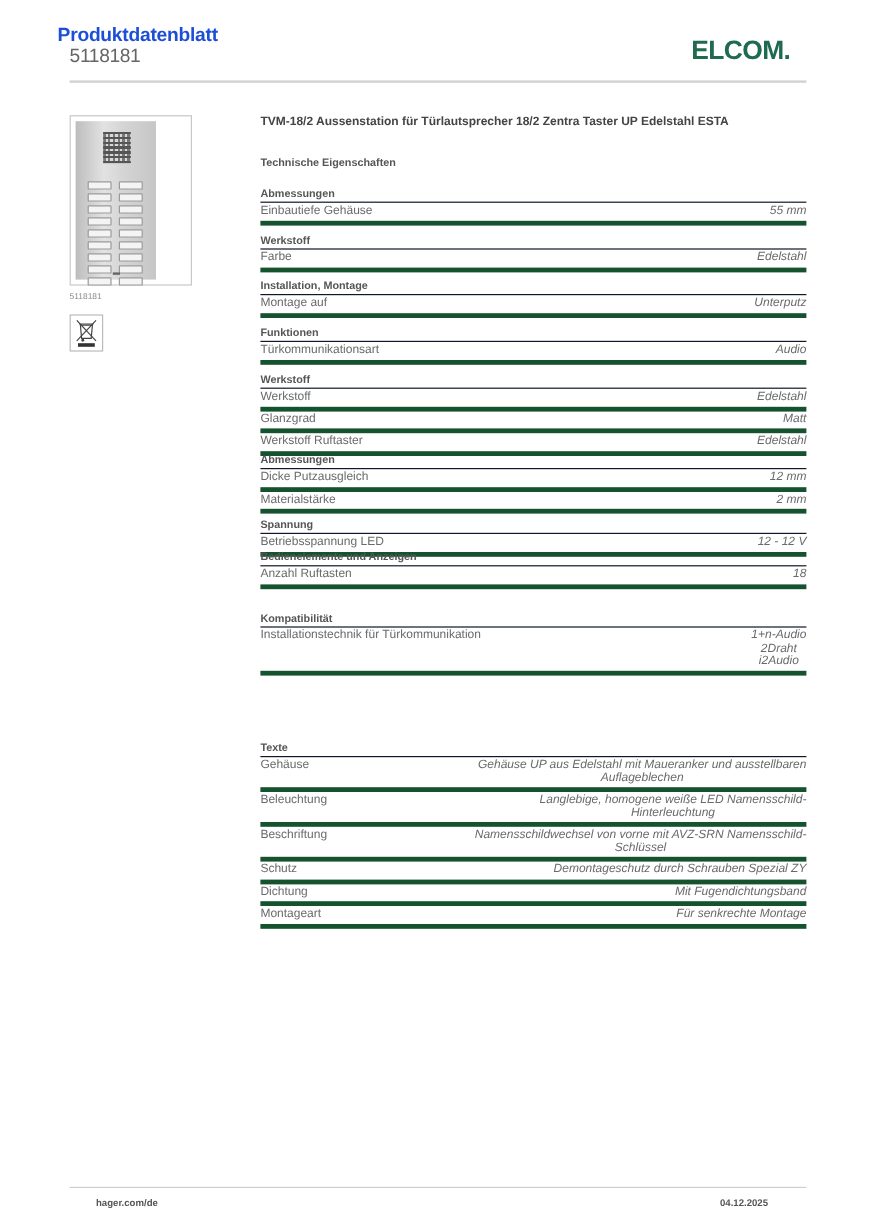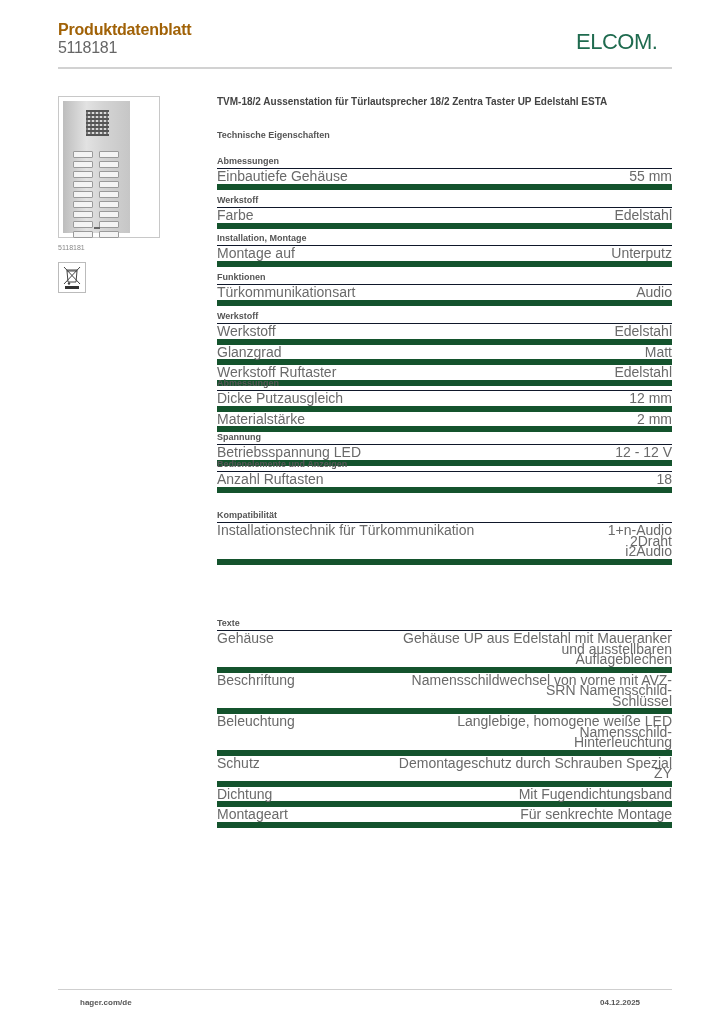--- a/index.html
+++ b/index.html
@@ -1,20 +1,20 @@
 <!DOCTYPE html>
 <html><head>
 <meta charset="utf-8">
 <style>
   html, body { margin: 0; padding: 0; background: #ffffff; }
   body { width: 724px; height: 1024px; position: relative; overflow: hidden; font-family: "Liberation Sans", sans-serif; color: #555; }
   .abs { position: absolute; }
-  .doc-title { left: 58px; top: 21px; font-size: 16px; font-weight: bold; color: #a16207; letter-spacing: -0.2px; }
+  .doc-title { left: 48px; top: 21px; font-size: 16px; font-weight: bold; color: #1d4ed8; letter-spacing: -0.2px; }
   .doc-number { left: 58px; top: 39px; font-size: 16px; color: #666; letter-spacing: -0.3px; }
-  .logo { left: 576px; top: 29px; font-size: 22px; font-weight: normal; color: #1f6b4f; letter-spacing: -0.5px; }
+  .logo { left: 576px; top: 29px; font-size: 22px; font-weight: bold; color: #1f6b4f; letter-spacing: -0.5px; }
   .header-rule { left: 58px; top: 67px; width: 614px; height: 2px; background: #d2d2d2; }
 
   .img-box { left: 58px; top: 96px; width: 102px; height: 142px; border: 1px solid #c8c8c8; box-sizing: border-box; background: #fff; }
   .panel { position: absolute; left: 4px; top: 4px; width: 67px; height: 132px;
            background: linear-gradient(90deg, #bdbdbd 0%, #e2e2e2 35%, #d4d4d4 60%, #c6c6c6 100%); }
   .speaker { position: absolute; left: 23px; top: 9px; width: 23px; height: 26px;
              background-image: repeating-linear-gradient(0deg, #555 0 2px, transparent 2px 4px), repeating-linear-gradient(90deg, transparent 0 2px, #d8d8d8 2px 4px);
              background-color: #777; }
   .buttons { position: absolute; left: 10px; top: 50px; width: 50px; display: grid; grid-template-columns: 20px 20px; column-gap: 6px; row-gap: 3px; }
   .btn { height: 5px; background: #f4f4f4; border: 1px solid #9a9a9a; border-radius: 1px; }
@@ -22,22 +22,22 @@
 
   .img-caption { left: 58px; top: 244px; font-size: 7px; color: #888; }
   .weee { left: 58px; top: 262px; width: 28px; height: 31px; border: 1px solid #bbb; box-sizing: border-box; }
 
   .right { left: 217px; width: 455px; }
   .product-title { top: 96px; font-size: 10px; font-weight: bold; color: #444; }
   .tech-title { top: 130px; font-size: 9px; font-weight: bold; color: #555; }
 
   .section { position: absolute; left: 217px; width: 455px; }
   .sec-head { font-size: 9px; font-weight: bold; color: #555; height: 12px; line-height: 12px; border-bottom: 1px solid #0f172a; padding-bottom: 1px; }
-  .row { display: flex; justify-content: space-between; font-size: 14px; color: #6a6a6a; border-bottom: 6px solid #14532d; padding: 2px 0 2px 0; line-height: 10.5px; }
-  .row .val { text-align: right; max-width: 285px; }
+  .row { display: flex; justify-content: space-between; font-size: 10px; color: #6a6a6a; border-bottom: 4px solid #14532d; padding: 2px 0 2px 0; line-height: 10.5px; }
+  .row .val { text-align: center; max-width: 285px; font-style: italic; }
   .row .val span { display: block; }
 
   .footer-rule { left: 58px; top: 989px; width: 614px; height: 1px; background: #cfcfcf; }
   .footer-left { left: 58px; top: 998px; font-size: 8px; font-weight: bold; color: #555; padding-left: 22px; }
   .footer-center { left: 0; width: 692px; top: 1052px; font-size: 8px; color: #777; text-align: center; }
   .footer-right { left: 600px; width: 72px; top: 998px; font-size: 8px; font-weight: bold; color: #555; text-align: left; }
 </style>
 </head>
 <body>
 
@@ -192,31 +192,31 @@
     <div class="section" style="top: 569px; margin-top: 48px;">
       <div class="sec-head">Texte</div>
       <div class="row">
         <div class="lbl">Gehäuse</div>
         <div class="val">
           <span>Gehäuse UP aus Edelstahl mit Maueranker und ausstellbaren</span>
           <span>Auflageblechen</span>
         </div>
       </div>
       <div class="row">
+        <div class="lbl">Beleuchtung</div>
+        <div class="val">
+          <span>Langlebige, homogene weiße LED Namensschild-</span>
+          <span>Hinterleuchtung</span>
+        </div>
+      </div>
+      <div class="row">
         <div class="lbl">Beschriftung</div>
         <div class="val">
           <span>Namensschildwechsel von vorne mit AVZ-SRN Namensschild-</span>
           <span>Schlüssel</span>
-        </div>
-      </div>
-      <div class="row">
-        <div class="lbl">Beleuchtung</div>
-        <div class="val">
-          <span>Langlebige, homogene weiße LED Namensschild-</span>
-          <span>Hinterleuchtung</span>
         </div>
       </div>
       <div class="row">
         <div class="lbl">Schutz</div>
         <div class="val">
           <span>Demontageschutz durch Schrauben Spezial ZY</span>
         </div>
       </div>
       <div class="row">
         <div class="lbl">Dichtung</div>

